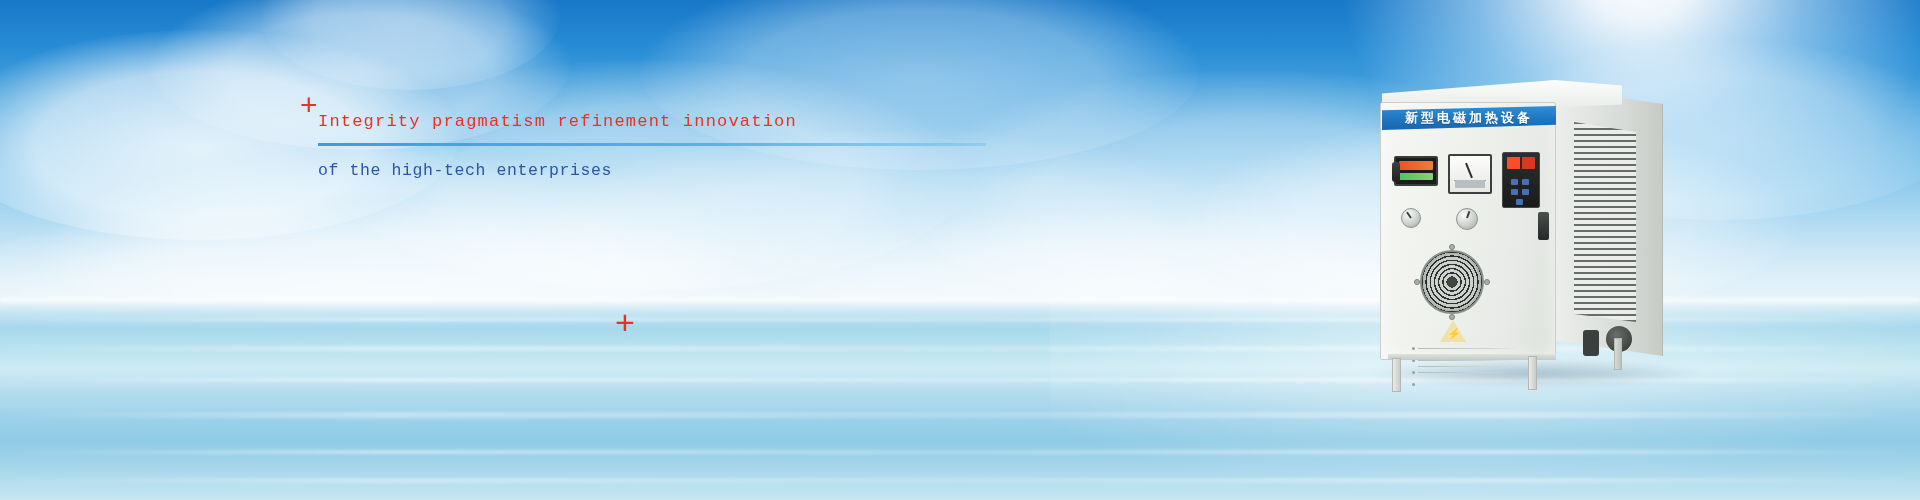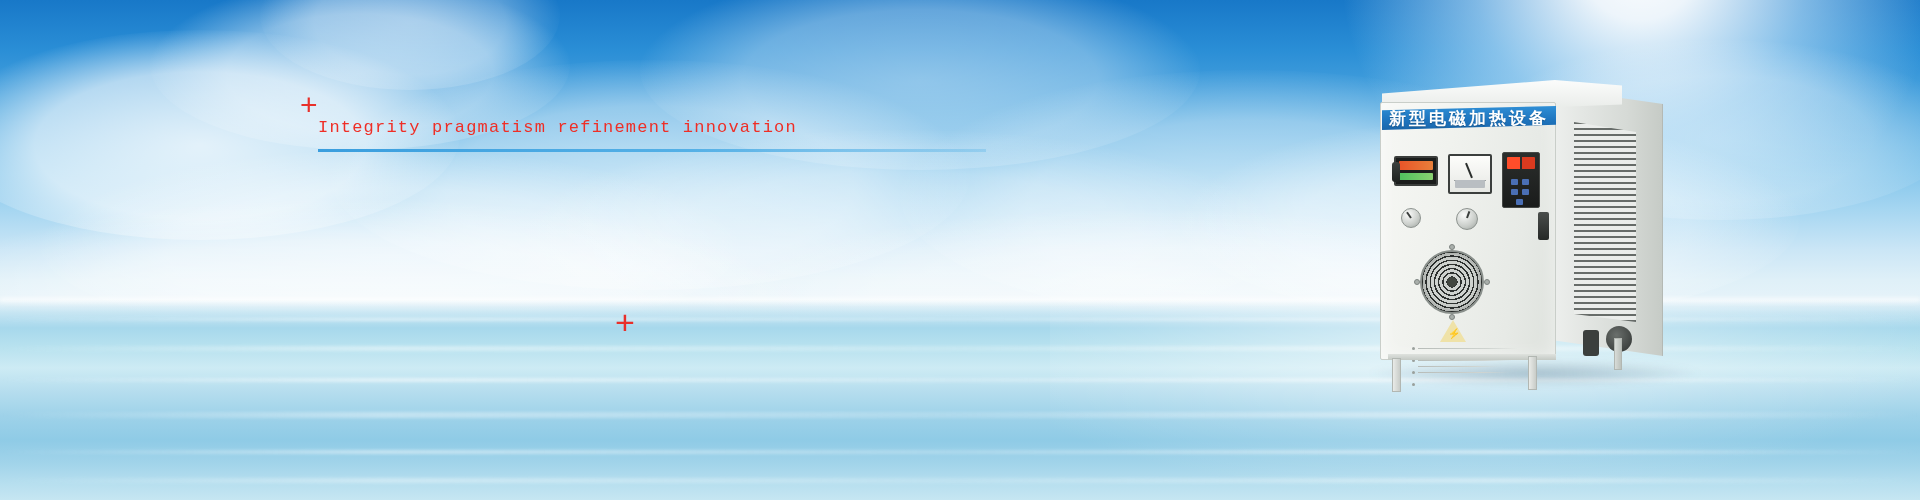--- a/index.html
+++ b/index.html
@@ -117,21 +117,21 @@
     font-weight:700;
     color:#ee1b14;
     letter-spacing:2px;
     line-height:1.12;
     white-space:nowrap;
   }
   .headline span { margin-right:16px; }
   .headline span:last-child { margin-right:0; }
 
   .headline-en {
-    margin-top:26px;
+    margin-top:20px;
     font-family:"Liberation Mono", monospace;
     font-size:17px;
     color:#ef2e26;
     letter-spacing:1.2px;
     white-space:nowrap;
   }
 
   .divider {
     margin-top:12px;
     width:668px; height:3px;
@@ -205,21 +205,21 @@
     box-shadow:inset 0 0 20px rgba(255,255,255,.6);
   }
 
   
   .m-label {
     position:absolute; left:4px; top:44px; width:174px; height:24px;
     background:linear-gradient(180deg,#2f8fd6 0%, #1f76c0 55%, #1a66ab 100%);
     clip-path:polygon(0 18%, 100% 0, 100% 78%, 0 100%);
     color:#ffffff;
     font-family:"Liberation Sans", sans-serif;
-    font-size:17px;
+    font-size:13px;
     font-weight:700;
     letter-spacing:3px;
     display:flex; align-items:center; justify-content:center;
     text-shadow:0 1px 1px rgba(0,0,0,.25);
   }
 
   
   .m-disp {
     position:absolute; left:16px; top:94px; width:44px; height:30px;
     background:#1b1d1c; border:2px solid #3a3d3b; border-radius:2px;
@@ -415,20 +415,21 @@
 
   <div class="copy">
 
 
     <div class="headline-en">Integrity  pragmatism  refinement  innovation</div>
 
     <div class="divider"></div>
 
 
     <div class="subline-en">
+      <div>of the high-tech enterprises</div>
     </div>
 
   </div>
 
   <div class="m-shadow"></div>
 
   <div class="machine">
 
     <div class="m-side"></div>
     <div class="m-vents"></div>

